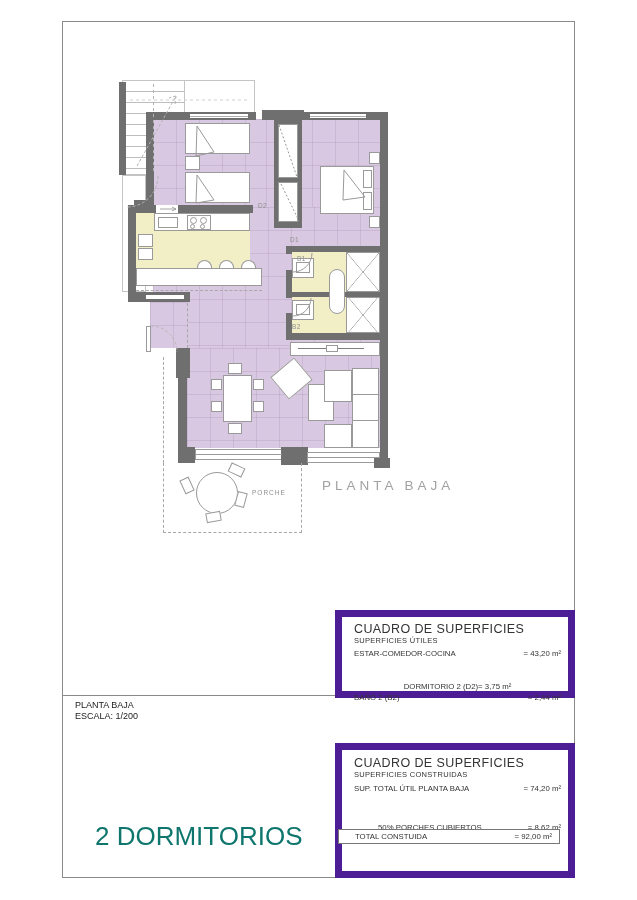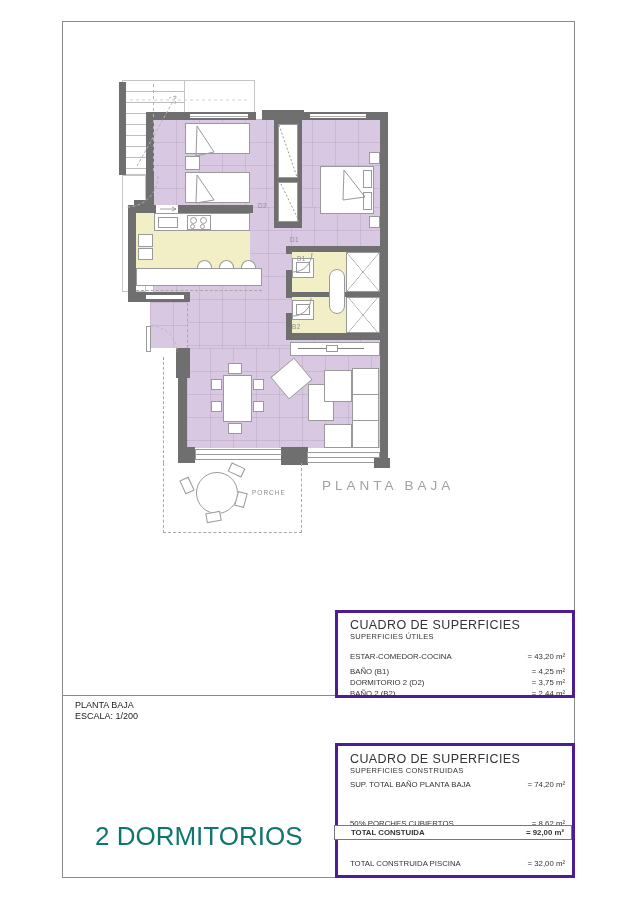--- a/index.html
+++ b/index.html
@@ -18,26 +18,26 @@
   .dashL{border-left:1px dashed #a8a8a8;}
   .dashT{border-top:1px dashed #a8a8a8;}
   .stairs{background:#fff repeating-linear-gradient(to bottom,#fff 0 10px,#bdbdbd 10px 11px);}
   .halfround{background:#fff;border:1px solid var(--line,#9a9a9a);border-bottom:none;border-radius:8px 8px 0 0;}
   .shower{background:#fff;border:1px solid var(--line,#9a9a9a);
     background-image:linear-gradient(50deg,transparent calc(50% - .6px),#a6a6a6 50%,transparent calc(50% + .6px)),
                      linear-gradient(-50deg,transparent calc(50% - .6px),#a6a6a6 50%,transparent calc(50% + .6px));}
   .roomlabel{font-size:6.5px;color:var(--label,#8f8f8f);letter-spacing:.4px;}
   .caption{font-size:13.5px;color:var(--caption,#a2a2a2);letter-spacing:4px;white-space:nowrap;}
   .porchlabel{font-size:6.5px;color:var(--label,#8f8f8f);letter-spacing:1px;}
-  .tbl{border:3px solid #4c1d95;background:transparent;}
+  .tbl{border:7px solid #4c1d95;background:transparent;}
   .tbl .ttl{position:absolute;left:12px;font-size:12.5px;letter-spacing:.4px;color:#333;white-space:nowrap;}
   .tbl .sub{position:absolute;left:12px;font-size:7.5px;letter-spacing:.3px;color:#333;white-space:nowrap;}
   .trow{position:absolute;left:12px;right:7px;height:11px;display:flex;justify-content:space-between;
         font-size:7.8px;line-height:11px;color:#333;white-space:nowrap;}
-  .boxrow{position:absolute;left:-4px;right:0;height:13px;border:1px solid #777;background:#fff;font-weight:bold;}
+  .boxrow{position:absolute;left:-4px;right:8px;height:13px;border:1px solid #777;background:#fff;}
   .boxrow .trow{top:1px;left:16px;right:7px;}
   .footer-small{font-size:9px;line-height:11px;color:#222;}
   .headline{font-size:26px;color:#0f766e;letter-spacing:0;white-space:nowrap;margin-top:15px;}
   svg.linework{position:absolute;left:0;top:0;pointer-events:none;}
 </style>
 </head>
 <body>
 
 <div class="page">
 
@@ -171,58 +171,50 @@
   <div class="abs roomlabel" style="left:258px;top:202px;">D2</div>
   <div class="abs roomlabel" style="left:290px;top:236px;">D1</div>
   <div class="abs roomlabel" style="left:297px;top:255px;">B1</div>
   <div class="abs roomlabel" style="left:292px;top:323px;">B2</div>
   <div class="abs porchlabel" style="left:252px;top:489px;">PORCHE</div>
   <div class="abs caption" style="left:322px;top:478px;">PLANTA BAJA</div>
 
   <div class="abs tbl" style="left:335px;top:610px;width:240px;height:88px;">
     <div class="ttl" style="top:5px;">CUADRO DE SUPERFICIES</div>
     <div class="sub" style="top:19px;">SUPERFICIES ÚTILES</div>
-    <div class="trow" style="top:38px;">
+    <div class="trow" style="top:31px;">
       <span>ESTAR-COMEDOR-COCINA</span>
       <span>= 43,20 m²</span>
     </div>
-    <div class="trow" style="top:53px;">
-      <span>BAÑO  (B1)</span>
-      <span>= 4,25 m²</span>
-    </div>
-    <div class="trow" style="top:64px;">
+    <div class="trow" style="top:64px;justify-content:center;">
       <span>DORMITORIO 2 (D2)</span>
       <span>= 3,75 m²</span>
     </div>
     <div class="trow" style="top:75px;">
       <span>BAÑO 2 (B2)</span>
       <span>= 2,44 m²</span>
     </div>
   </div>
 
   <div class="abs footer-small" style="left:75px;top:700px;">PLANTA BAJA</div>
   <div class="abs footer-small" style="left:75px;top:711px;">ESCALA: 1/200</div>
   <div class="abs headline" style="left:95px;top:806px;width:195px;text-align:center;">2 DORMITORIOS</div>
 
   <div class="abs tbl" style="left:335px;top:743px;width:240px;height:135px;">
     <div class="ttl" style="top:6px;">CUADRO DE SUPERFICIES</div>
     <div class="sub" style="top:20px;">SUPERFICIES CONSTRUIDAS</div>
     <div class="trow" style="top:33px;">
-      <span>SUP. TOTAL BAÑO PLANTA BAJA</span>
+      <span>SUP. TOTAL ÚTIL PLANTA BAJA</span>
       <span>= 74,20 m²</span>
     </div>
-    <div class="trow" style="top:72px;">
+    <div class="trow" style="top:72px;margin-left:24px;">
       <span>50% PORCHES CUBIERTOS</span>
       <span>= 8,62 m²</span>
     </div>
     <div class="boxrow" style="top:79px;">
       <div class="trow">
         <span>TOTAL CONSTUIDA</span>
         <span>= 92,00 m²</span>
       </div>
     </div>
-    <div class="trow" style="top:112px;">
-      <span>TOTAL CONSTRUIDA PISCINA</span>
-      <span>= 32,00 m²</span>
-    </div>
   </div>
 
 </div>
 
 </body></html>

